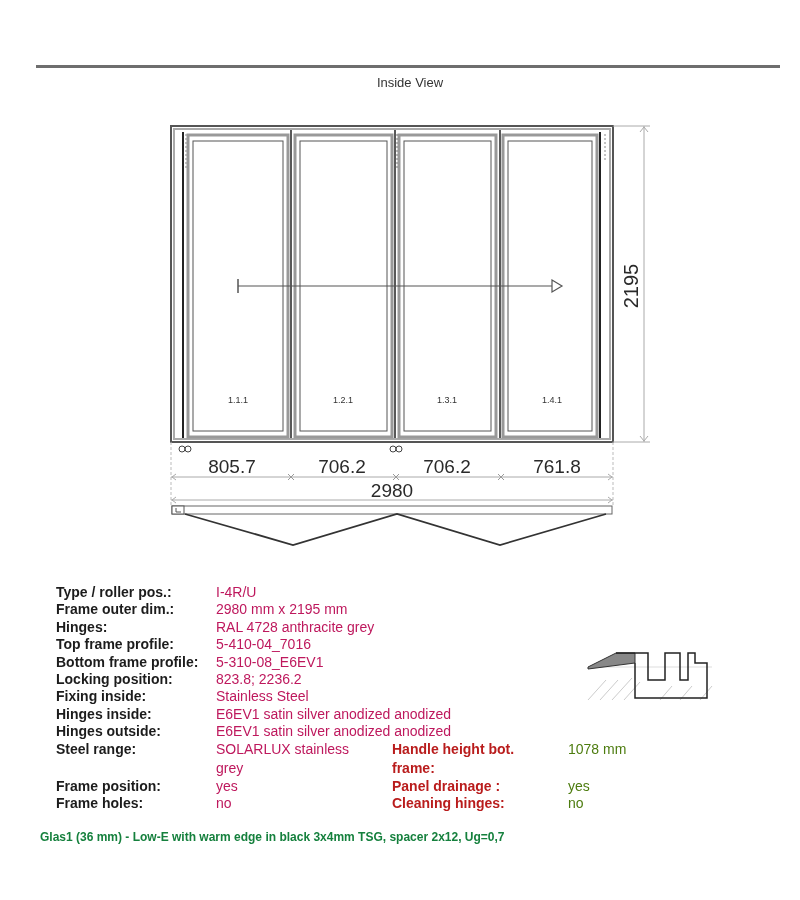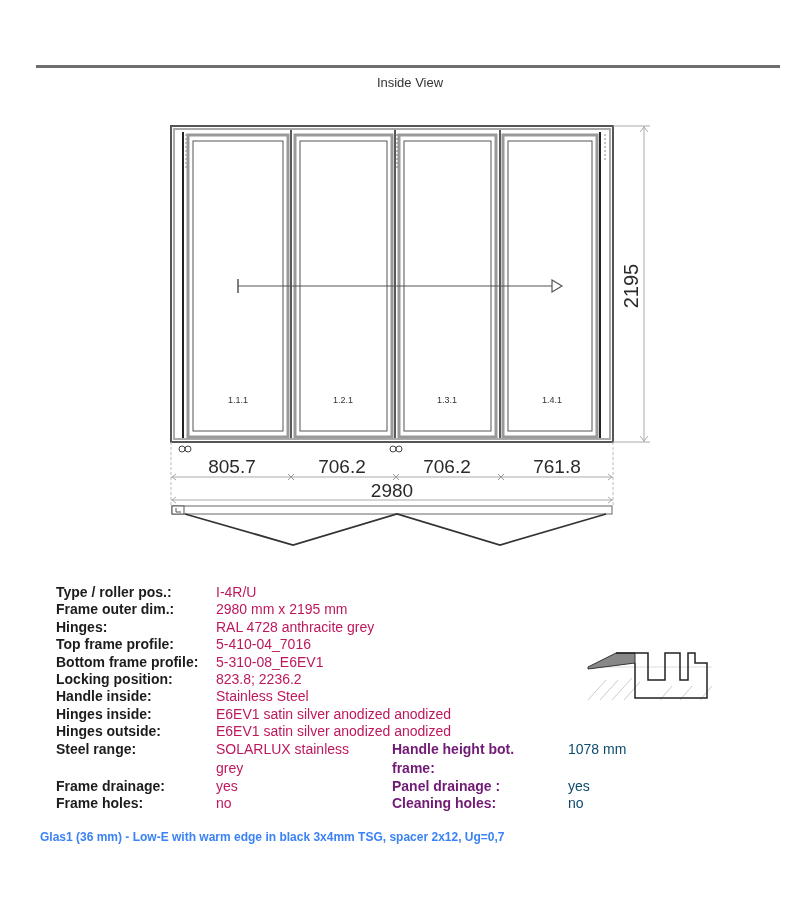--- a/index.html
+++ b/index.html
@@ -5,23 +5,23 @@
   html, body { margin:0; padding:0; background:#ffffff; }
   body { width:800px; height:900px; position:relative; overflow:hidden; font-family:"Liberation Sans", sans-serif; color:#1a1a1a; }
   .rule { position:absolute; left:36px; top:65px; width:744px; height:3px; background:#6e6e6e; }
   .view-title { position:absolute; left:0; width:820px; top:75px; text-align:center; font-size:13px; color:#333; }
   svg.drawing { position:absolute; left:0; top:0; }
   .dim-text { font-family:"Liberation Sans", sans-serif; fill:#2a2a2a; }
   .specs { position:absolute; left:40px; top:584px; font-size:14px; line-height:17.4px; }
   .spec-row { position:absolute; left:0; white-space:nowrap; }
   .lbl { position:absolute; left:16px; font-weight:bold; color:#1c1c1c; }
   .val { position:absolute; left:176px; color:#be185d; }
-  .lbl2 { position:absolute; left:352px; font-weight:bold; color:#701a75; }
-  .val2 { position:absolute; left:528px; color:#0c4a6e; }
-  .footer { position:absolute; left:40px; top:830px; font-size:12px; font-weight:bold; color:#3b82f6; }
+  .lbl2 { position:absolute; left:352px; font-weight:bold; color:#b91c1c; }
+  .val2 { position:absolute; left:528px; color:#4d7c0f; }
+  .footer { position:absolute; left:40px; top:830px; font-size:12px; font-weight:bold; color:#15803d; }
 </style>
 </head>
 <body>
 
 <div class="rule"></div>
 <div class="view-title">Inside View</div>
 
 <svg class="drawing" width="800" height="900" viewBox="0 0 800 900">
 
   <g>
@@ -154,21 +154,21 @@
   </div>
   <div class="spec-row" style="top:69.6px">
     <span class="lbl">Bottom frame profile:</span>
     <span class="val">5-310-08_E6EV1</span>
   </div>
   <div class="spec-row" style="top:87px">
     <span class="lbl">Locking position:</span>
     <span class="val">823.8; 2236.2</span>
   </div>
   <div class="spec-row" style="top:104.4px">
-    <span class="lbl">Handle inside:</span>
+    <span class="lbl">Fixing inside:</span>
     <span class="val">Stainless Steel</span>
   </div>
   <div class="spec-row" style="top:121.8px">
     <span class="lbl">Hinges inside:</span>
     <span class="val">E6EV1 satin silver anodized anodized</span>
   </div>
   <div class="spec-row" style="top:139.2px">
     <span class="lbl">Hinges outside:</span>
     <span class="val">E6EV1 satin silver anodized anodized</span>
   </div>
@@ -176,26 +176,26 @@
     <span class="lbl">Steel range:</span>
     <span class="val">SOLARLUX stainless</span>
     <span class="lbl2">Handle height bot.</span>
     <span class="val2">1078 mm</span>
   </div>
   <div class="spec-row" style="top:176px">
     <span class="val">grey</span>
     <span class="lbl2">frame:</span>
   </div>
   <div class="spec-row" style="top:194px">
-    <span class="lbl">Frame drainage:</span>
+    <span class="lbl">Frame position:</span>
     <span class="val">yes</span>
     <span class="lbl2">Panel drainage :</span>
     <span class="val2">yes</span>
   </div>
   <div class="spec-row" style="top:211.4px">
     <span class="lbl">Frame holes:</span>
     <span class="val">no</span>
-    <span class="lbl2">Cleaning holes:</span>
+    <span class="lbl2">Cleaning hinges:</span>
     <span class="val2">no</span>
   </div>
 </div>
 
 <div class="footer">Glas1 (36 mm) - Low-E with warm edge in black 3x4mm TSG, spacer 2x12, Ug=0,7</div>
 
 </body></html>

